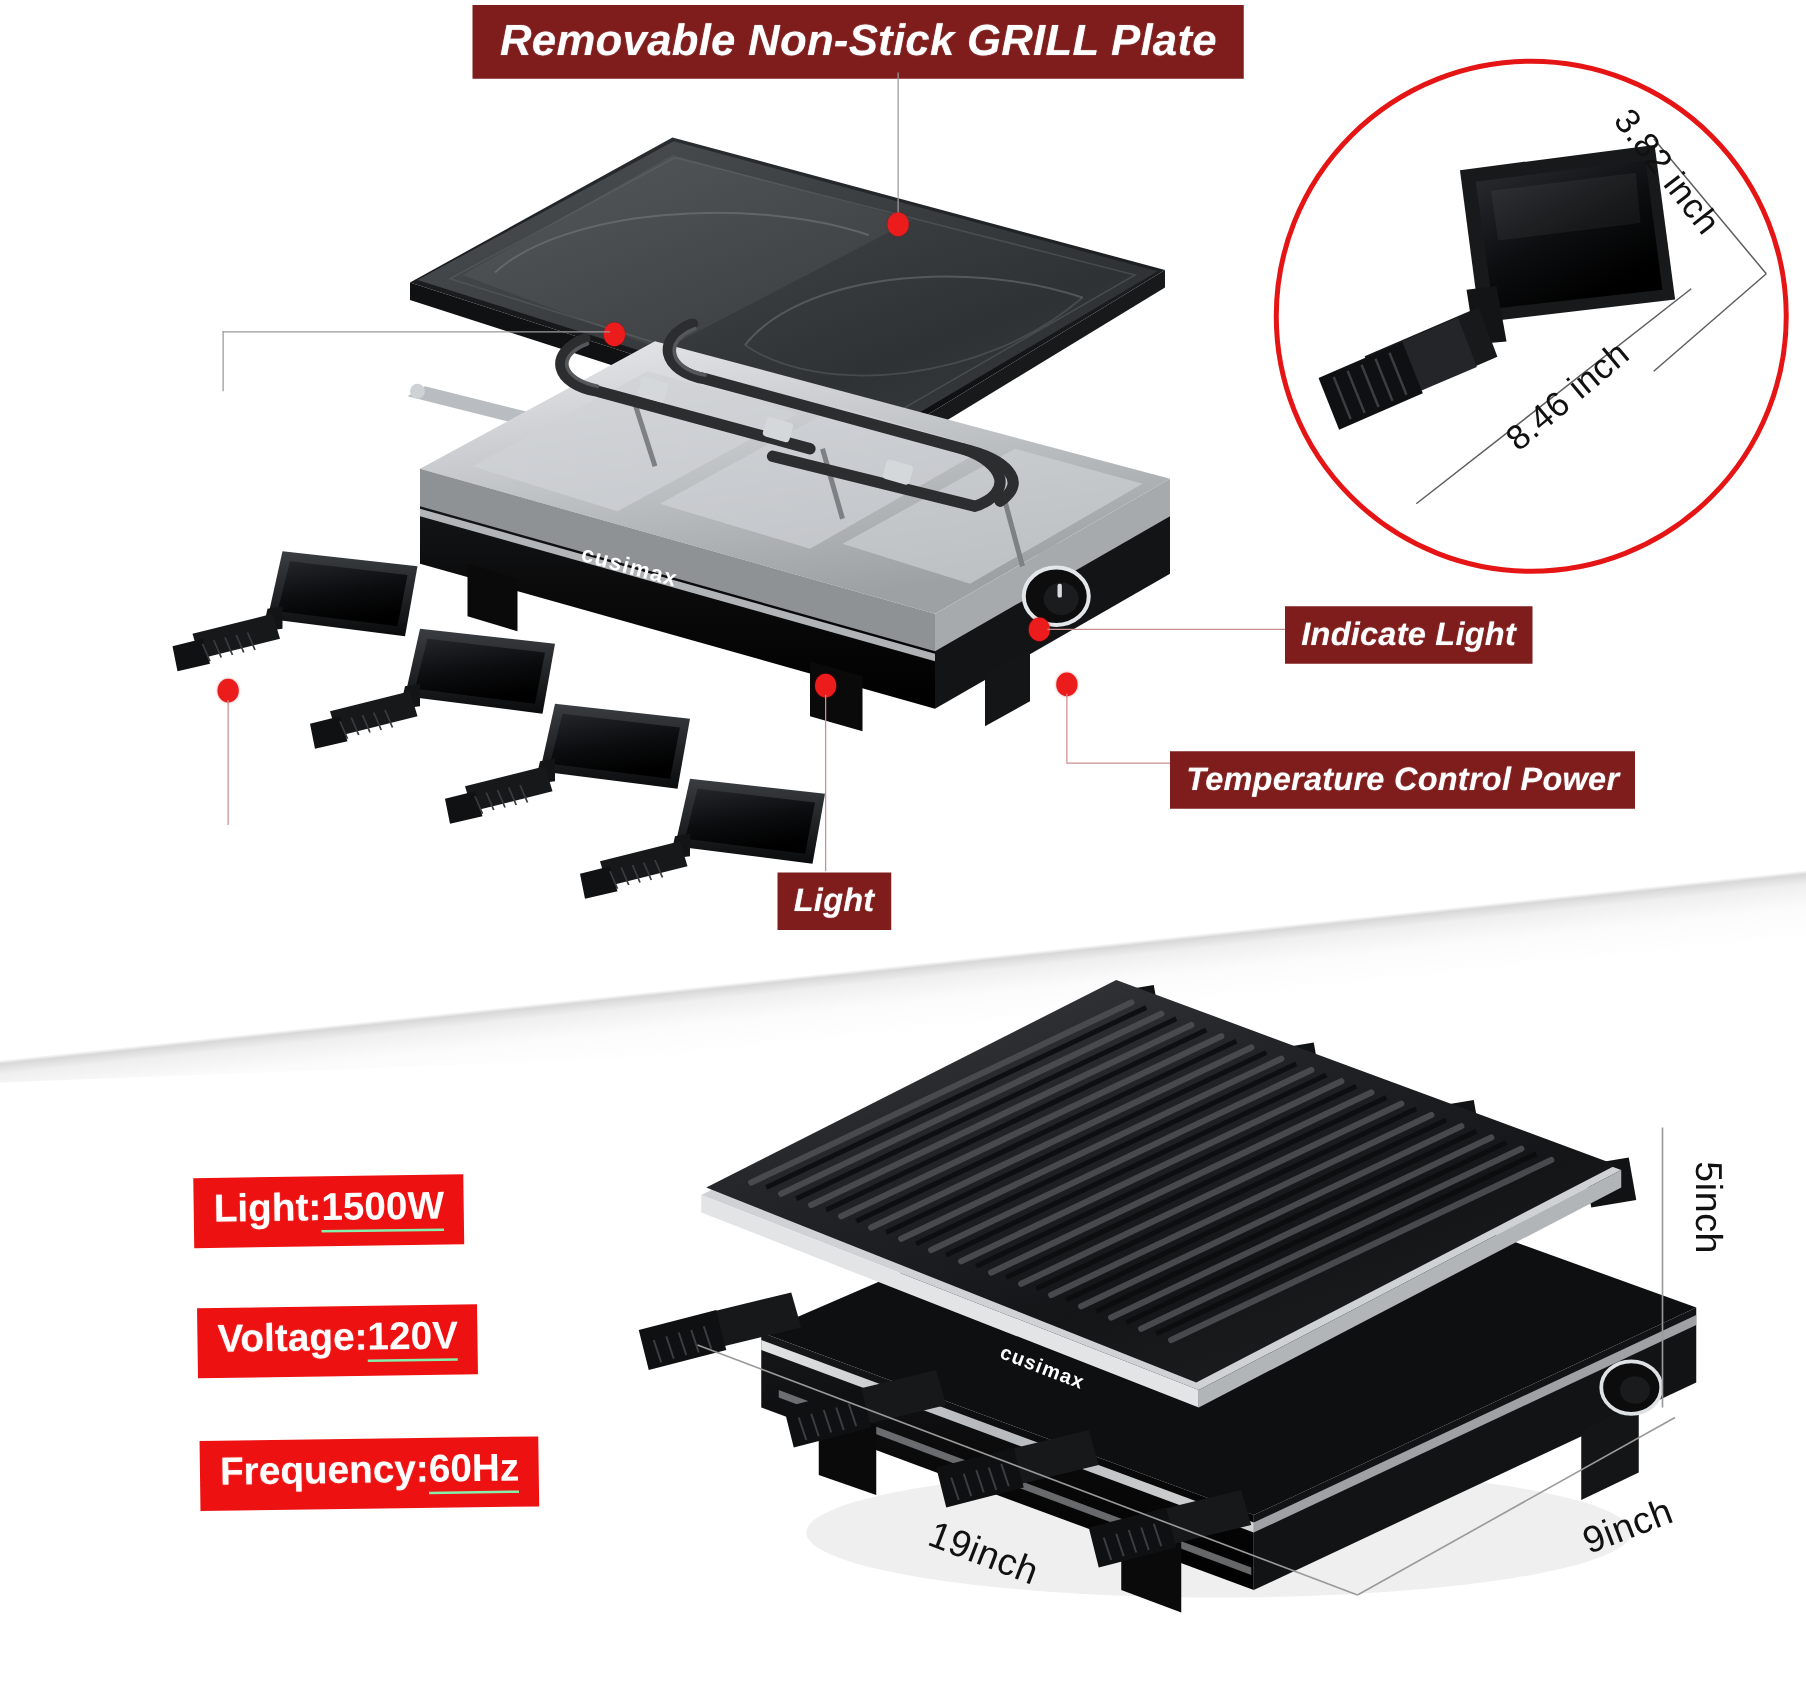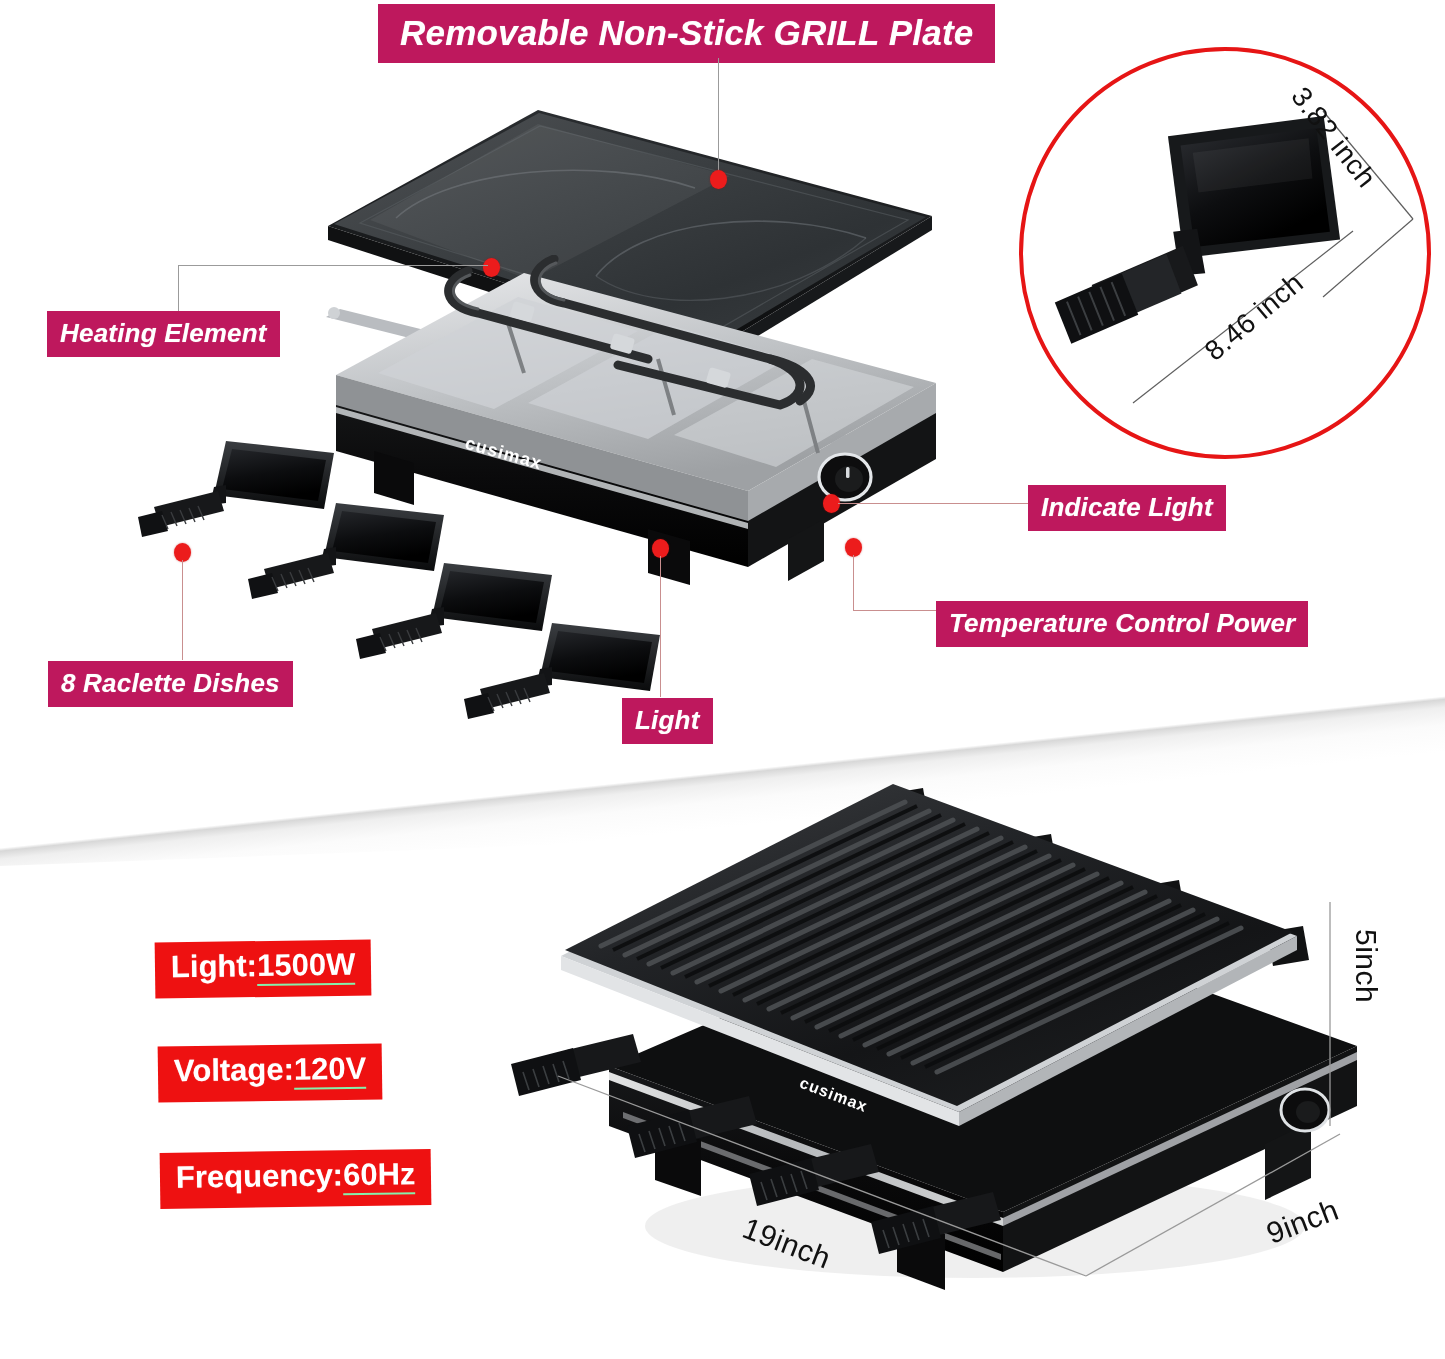--- a/index.html
+++ b/index.html
@@ -8,21 +8,21 @@
     width:1445px; height:1359px;
     background:#ffffff;
     font-family:"Liberation Sans", sans-serif;
     overflow:hidden;
   }
   #stage { position:relative; width:1445px; height:1359px; background:#fff; overflow:hidden; }
 
   
   .chip {
     position:absolute;
-    background:#be185d;
+    background:#7f1d1d;
     color:#ffffff;
     font-style:italic;
     font-weight:700;
     white-space:nowrap;
     letter-spacing:0.2px;
     line-height:1;
     display:flex;
     align-items:center;
     text-shadow:0 0 1px rgba(255,255,255,.45);
   }
@@ -279,25 +279,23 @@
 
   <div class="brandtxt" style="left:464px; top:443px; transform:rotate(15.5deg); font-size:18px;">cusimax</div>
 
   <div class="chip title">Removable Non-Stick GRILL Plate</div>
   <div class="lead-v" style="left:718px; top:58px; height:115px;"></div>
   <div class="dot" style="left:710px; top:170px;"></div>
 
   <div class="dot" style="left:483px; top:258px;"></div>
   <div class="lead-h" style="left:178px; top:265px; width:310px;"></div>
   <div class="lead-v" style="left:178px; top:265px; height:48px;"></div>
-  <div class="chip cal" style="left:47px; top:311px;">Heating Element</div>
 
   <div class="dot" style="left:174px; top:543px;"></div>
   <div class="lead-v r" style="left:182px; top:560px; height:100px;"></div>
-  <div class="chip cal" style="left:48px; top:661px;">8 Raclette Dishes</div>
 
   <div class="dot" style="left:652px; top:539px;"></div>
   <div class="lead-v r" style="left:660px; top:556px; height:141px;"></div>
   <div class="chip cal" style="left:622px; top:698px;">Light</div>
 
   <div class="dot" style="left:823px; top:494px;"></div>
   <div class="lead-h r" style="left:838px; top:503px; width:190px;"></div>
   <div class="chip cal" style="left:1028px; top:485px;">Indicate Light</div>
 
   <div class="dot" style="left:845px; top:538px;"></div>

